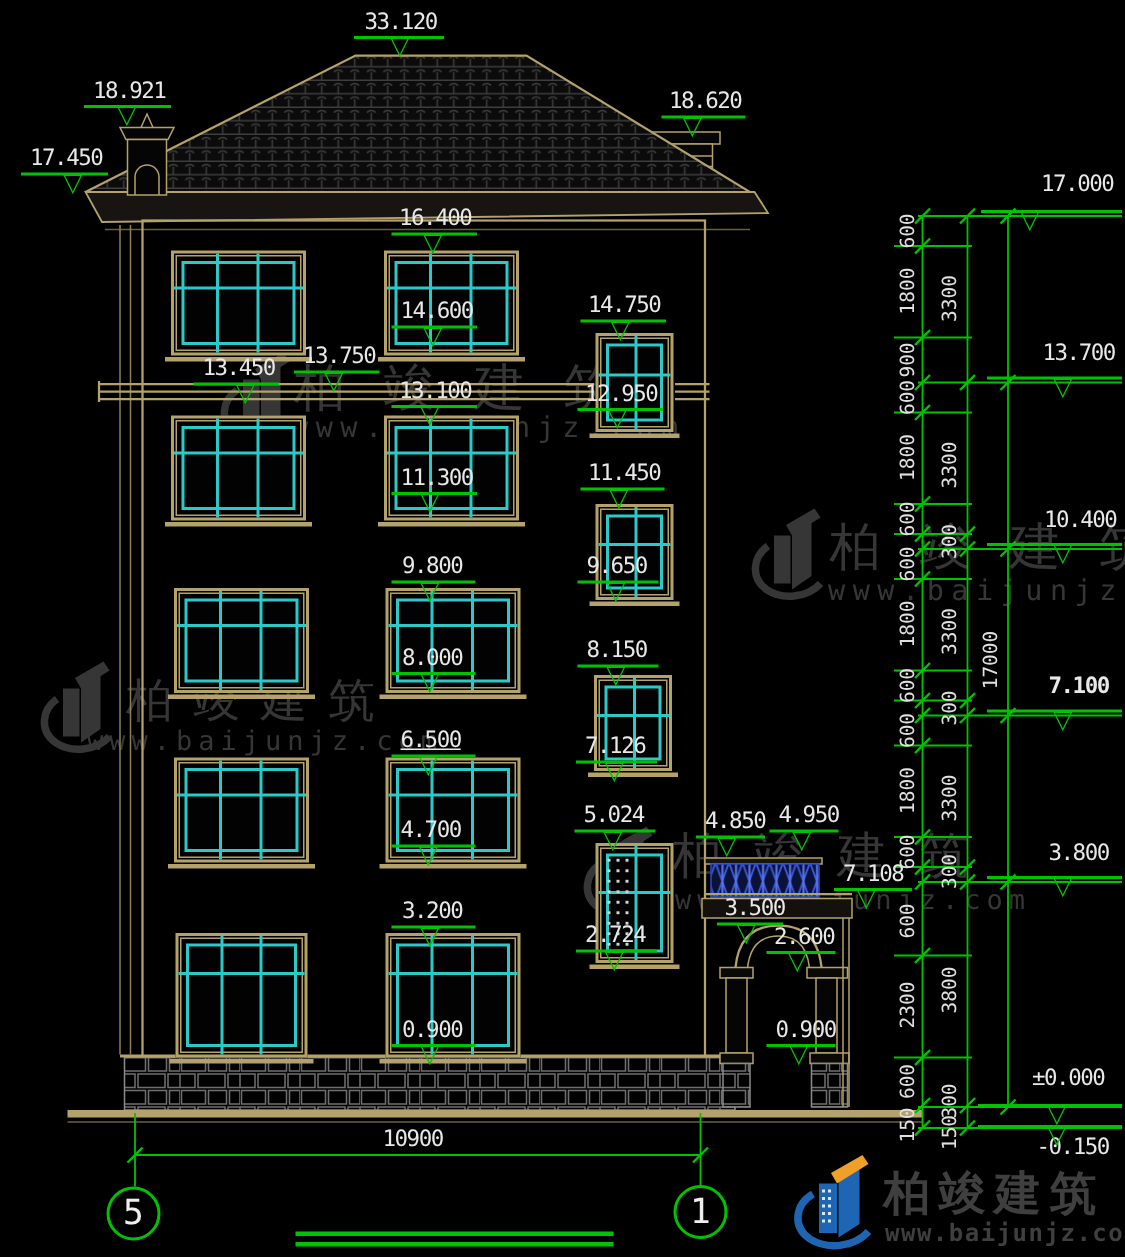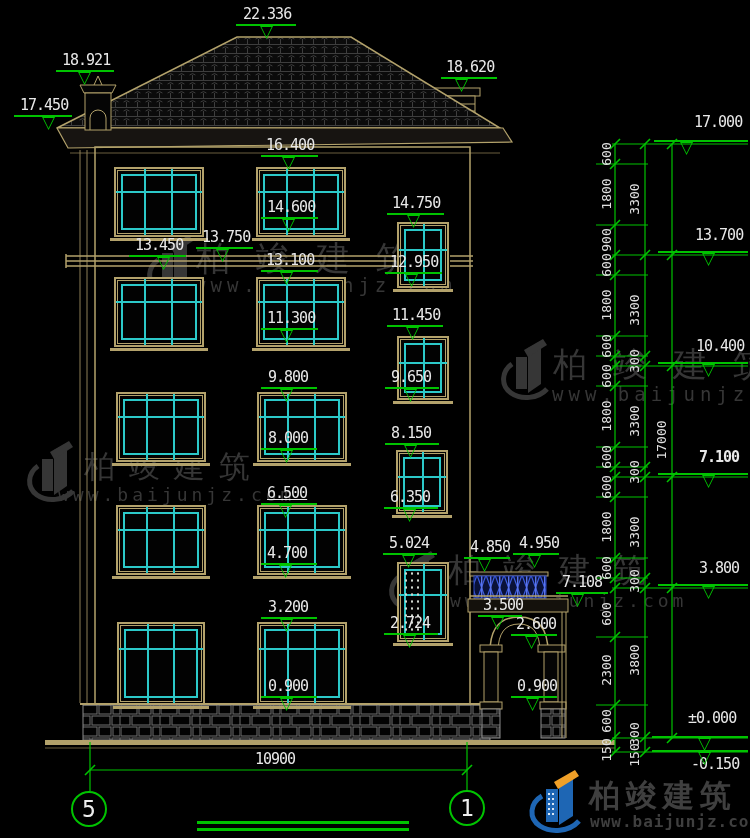--- a/index.html
+++ b/index.html
@@ -232,21 +232,21 @@
       <line x1="667" y1="593" x2="677" y2="583" stroke="#00c300" stroke-width="1.6"></line>
       <line x1="667" y1="743" x2="677" y2="733" stroke="#00c300" stroke-width="1.6"></line>
       <line x1="90" y1="770" x2="467" y2="770" stroke="#00c300" stroke-width="1.2"></line>
       <line x1="85" y1="775" x2="95" y2="765" stroke="#00c300" stroke-width="1.6"></line>
       <line x1="462" y1="775" x2="472" y2="765" stroke="#00c300" stroke-width="1.6"></line>
       <line x1="90" y1="742" x2="90" y2="791" stroke="#00c300" stroke-width="1.2"></line>
       <line x1="467" y1="742" x2="467" y2="790" stroke="#00c300" stroke-width="1.2"></line>
     </svg>
 
   <div id="labels" class="abs">
-      <div class="dimtxt" style="left: 243px; top: 6px;">22.336</div>
+      <div class="dimtxt" style="left: 243px; top: 6px;">33.120</div>
       <div class="dimline" style="left: 236px; top: 24px; width: 60px;"></div>
       <div class="tri" style="left: 260px; top: 23px;">▽</div>
       <div class="dimtxt" style="left: 62px; top: 52px;">18.921</div>
       <div class="dimline" style="left: 56px; top: 70px; width: 58px;"></div>
       <div class="tri" style="left: 78px; top: 69px;">▽</div>
       <div class="dimtxt" style="left: 20px; top: 97px;">17.450</div>
       <div class="dimline" style="left: 14px; top: 115px; width: 58px;"></div>
       <div class="tri" style="left: 42px; top: 114px;">▽</div>
       <div class="dimtxt" style="left: 446px; top: 59px;">18.620</div>
       <div class="dimline" style="left: 441px; top: 77px; width: 56px;"></div>
@@ -283,21 +283,21 @@
       <div class="tri" style="left: 404px; top: 386px;">▽</div>
       <div class="dimtxt" style="left: 268px; top: 369px;">9.800</div>
       <div class="dimline" style="left: 261px; top: 387px; width: 56px;"></div>
       <div class="tri" style="left: 280px; top: 386px;">▽</div>
       <div class="dimtxt" style="left: 268px; top: 430px;">8.000</div>
       <div class="dimline" style="left: 261px; top: 448px; width: 56px;"></div>
       <div class="tri" style="left: 280px; top: 447px;">▽</div>
       <div class="dimtxt" style="left: 391px; top: 425px;">8.150</div>
       <div class="dimline" style="left: 385px; top: 443px; width: 54px;"></div>
       <div class="tri" style="left: 404px; top: 442px;">▽</div>
-      <div class="dimtxt" style="left: 390px; top: 489px;">6.350</div>
+      <div class="dimtxt" style="left: 390px; top: 489px;">7.126</div>
       <div class="dimline" style="left: 384px; top: 507px; width: 54px;"></div>
       <div class="tri" style="left: 403px; top: 506px;">▽</div>
       <div class="dimtxt" style="left: 267px; top: 485px; text-decoration: underline;">6.500</div>
       <div class="dimline" style="left: 261px; top: 503px; width: 56px;"></div>
       <div class="tri" style="left: 279px; top: 502px;">▽</div>
       <div class="dimtxt" style="left: 267px; top: 545px;">4.700</div>
       <div class="dimline" style="left: 261px; top: 563px; width: 56px;"></div>
       <div class="tri" style="left: 279px; top: 562px;">▽</div>
       <div class="dimtxt" style="left: 389px; top: 535px;">5.024</div>
       <div class="dimline" style="left: 383px; top: 553px; width: 54px;"></div>

